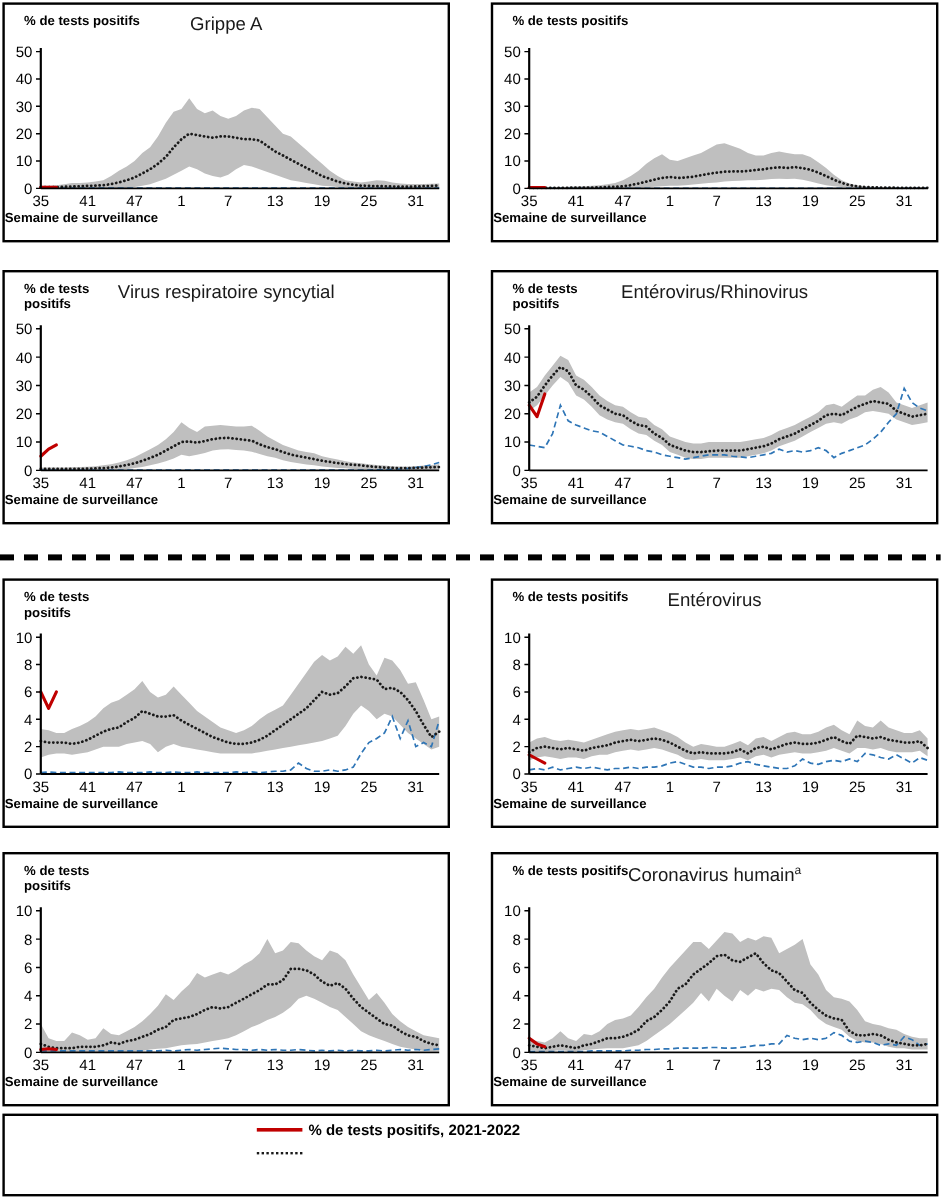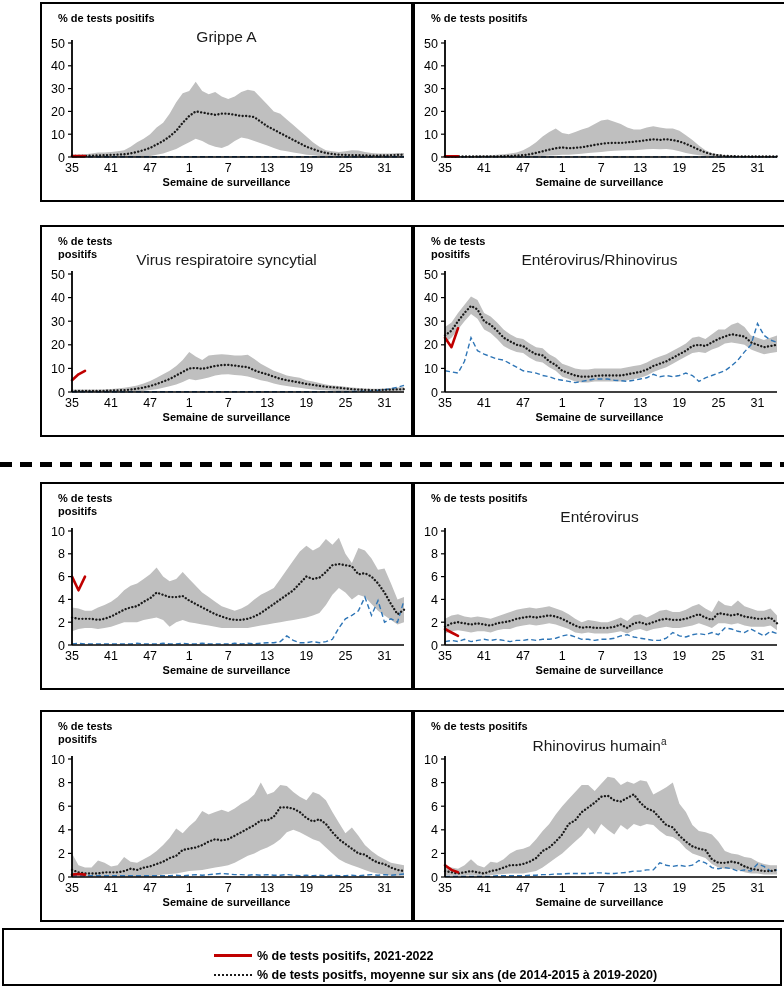--- a/index.html
+++ b/index.html
@@ -1,37 +1,37 @@
 <!DOCTYPE html>
 <html><head>
 <meta charset="utf-8">
 <style>
   html,body{margin:0;padding:0;}
   body{width:784px;height:1001px;background:#fff;font-family:"Liberation Sans",sans-serif;color:#000;overflow:hidden;}
-  .row{display:flex;justify-content:space-between;padding:0 2px;box-sizing:border-box;margin-left:38px;}
+  .row{display:flex;justify-content:space-between;padding:0 2px;box-sizing:border-box;}
   .row1{margin-top:2px;}
   .row2{margin-top:23px;}
   .row3{margin-top:15px;}
   .row4{margin-top:20px;}
   .panel{width:373px;box-sizing:border-box;border:2px solid #000;background:#fff;position:relative;}
   .row1 .panel{height:200px;}
   .row2 .panel{height:212px;}
   .row3 .panel{height:208px;}
   .row4 .panel{height:212px;}
   .panel-head{position:relative;height:32px;}
   .hd40 .panel-head{height:40px;}
   .ylab{position:absolute;left:16px;top:8px;font-size:11px;font-weight:700;line-height:13px;}
   .wrap .ylab{width:62px;}
-  .ptitle{text-align:center;padding-top:24px;font-size:15.5px;color:#1a1a1a;}
+  .ptitle{text-align:center;padding-top:8px;font-size:15.5px;color:#1a1a1a;}
   .ptitle sup{font-size:10px;}
   svg.plot{display:block;margin:0 auto;}
   svg text{font-family:"Liberation Sans",sans-serif;font-size:12.5px;fill:#000;}
-  .xlab{text-align:center;font-size:11px;font-weight:700;margin-top:0;}
+  .xlab{font-size:11px;font-weight:700;margin-top:0;}
   .divider{height:5px;margin-top:25px;background:repeating-linear-gradient(90deg,#000 0 12px,transparent 12px 20px);}
-  .legend{margin:6px 2px 0 2px;height:58px;box-sizing:border-box;border:2px solid #000;padding-top:16px;background:#fff;}
+  .legend{margin:6px 2px 0 2px;height:69px;box-sizing:border-box;border:2px solid #000;padding-top:2px;background:#fff;}
   .legend-inner{margin-left:210px;}
   .lrow{display:flex;align-items:center;height:19px;}
   .lsample{display:inline-block;width:38px;height:0;margin-right:5px;flex:0 0 38px;}
   .llabel{font-size:12.5px;font-weight:700;white-space:nowrap;}
 </style>
 </head>
 <body>
 
 <div class="row row1">
   <div class="panel">
@@ -290,21 +290,21 @@
         <text x="225.2941176470588" y="140" text-anchor="middle">13</text>
         <text x="264.3529411764706" y="140" text-anchor="middle">19</text>
         <text x="303.4117647058824" y="140" text-anchor="middle">25</text>
         <text x="342.47058823529414" y="140" text-anchor="middle">31</text>
       </svg>
     <div class="xlab">Semaine de surveillance</div>
   </div>
   <div class="panel hd40">
     <div class="panel-head">
       <div class="ylab">% de tests positifs</div>
-      <div class="ptitle"><span>Rhinovirus humain</span><sup>a</sup></div>
+      <div class="ptitle"><span>Coronavirus humain</span><sup>a</sup></div>
     </div>
     <svg class="plot" width="369" height="144" viewBox="0 0 369 144">
         <path d="M30.0 114.4 L36.5 115.6 L43.0 116.7 L49.5 113.2 L56.0 107.3 L62.5 113.2 L69.1 115.6 L75.6 109.7 L82.1 110.8 L88.6 107.3 L95.1 101.4 L101.6 97.9 L108.1 96.7 L114.6 94.3 L121.1 87.2 L127.6 79.0 L134.2 71.9 L140.7 62.5 L147.2 54.2 L153.7 47.1 L160.2 40.0 L166.7 33.0 L173.2 33.0 L179.7 38.9 L186.2 31.8 L192.7 24.7 L199.3 25.9 L205.8 33.0 L212.3 29.4 L218.8 31.8 L225.3 28.2 L231.8 29.4 L238.3 42.4 L244.8 38.9 L251.3 35.3 L257.8 30.6 L264.4 51.8 L270.9 60.1 L277.4 73.1 L283.9 79.0 L290.4 80.2 L296.9 82.5 L303.4 89.6 L309.9 99.0 L316.4 101.4 L322.9 102.6 L329.5 104.9 L336.0 106.1 L342.5 109.7 L349.0 112.0 L355.5 113.2 L362.0 113.2 L362.0 122.6 L355.5 122.6 L349.0 122.6 L342.5 121.5 L336.0 121.5 L329.5 120.3 L322.9 117.9 L316.4 116.7 L309.9 116.7 L303.4 115.6 L296.9 112.0 L290.4 106.1 L283.9 103.8 L277.4 101.4 L270.9 96.7 L264.4 89.6 L257.8 84.9 L251.3 83.7 L244.8 79.0 L238.3 73.1 L231.8 71.9 L225.3 74.3 L218.8 71.9 L212.3 77.8 L205.8 73.1 L199.3 82.5 L192.7 77.8 L186.2 71.9 L179.7 82.5 L173.2 75.4 L166.7 83.7 L160.2 89.6 L153.7 95.5 L147.2 101.4 L140.7 106.1 L134.2 110.8 L127.6 115.6 L121.1 119.1 L114.6 120.3 L108.1 121.5 L101.6 121.5 L95.1 121.5 L88.6 122.0 L82.1 122.6 L75.6 123.2 L69.1 123.8 L62.5 123.8 L56.0 123.2 L49.5 123.8 L43.0 123.8 L36.5 123.8 L30.0 123.2 Z" fill="#BFBFBF" stroke="none"></path>
         <polyline points="30.0,124.4 36.5,124.4 43.0,124.4 49.5,124.4 56.0,124.4 62.5,124.4 69.1,124.4 75.6,124.4 82.1,123.8 88.6,123.8 95.1,123.8 101.6,123.8 108.1,123.8 114.6,123.2 121.1,123.2 127.6,122.6 134.2,122.6 140.7,122.0 147.2,122.0 153.7,121.5 160.2,121.5 166.7,121.5 173.2,121.5 179.7,120.9 186.2,120.9 192.7,121.5 199.3,121.5 205.8,120.9 212.3,120.3 218.8,119.1 225.3,119.1 231.8,117.9 238.3,117.9 244.8,110.8 251.3,113.2 257.8,114.4 264.4,113.2 270.9,114.4 277.4,113.2 283.9,108.5 290.4,110.8 296.9,115.6 303.4,116.7 309.9,115.6 316.4,116.7 322.9,119.1 329.5,117.9 336.0,119.1 342.5,112.0 349.0,114.4 355.5,119.1 362.0,117.9" fill="none" stroke="#2E75B6" stroke-width="1.4" stroke-dasharray="5 3"></polyline>
         <polyline points="30.0,119.1 36.5,120.3 43.0,121.5 49.5,120.3 56.0,119.1 62.5,120.3 69.1,121.5 75.6,119.1 82.1,117.9 88.6,115.6 95.1,113.2 101.6,113.2 108.1,112.0 114.6,109.7 121.1,106.1 127.6,99.0 134.2,95.5 140.7,89.6 147.2,82.5 153.7,71.9 160.2,68.4 166.7,60.1 173.2,55.4 179.7,50.7 186.2,44.8 192.7,43.6 199.3,48.3 205.8,49.5 212.3,45.9 218.8,42.4 225.3,50.7 231.8,56.6 238.3,58.9 244.8,66.0 251.3,73.1 257.8,75.4 264.4,83.7 270.9,89.6 277.4,94.3 283.9,96.7 290.4,97.9 296.9,107.3 303.4,110.8 309.9,110.8 316.4,109.7 322.9,110.8 329.5,114.4 336.0,116.7 342.5,117.9 349.0,119.1 355.5,119.1 362.0,117.9" fill="none" stroke="#1A1A1A" stroke-width="2.3" stroke-dasharray="0.1 3.4" stroke-linecap="round"></polyline>
         <polyline points="30.0,113.2 36.5,117.9 43.0,120.3" fill="none" stroke="#C00000" stroke-width="2.6" stroke-linecap="round" stroke-linejoin="round"></polyline>
         <line x1="30" y1="4" x2="30" y2="125" stroke="#000000" stroke-width="1.8"></line>
         <line x1="30" y1="125" x2="362" y2="125" stroke="#000000" stroke-width="1.5"></line>
         <line x1="26" y1="125" x2="30" y2="125" stroke="#000000" stroke-width="1.2"></line>
         <text x="23" y="129.5" text-anchor="end">0</text>
@@ -333,16 +333,15 @@
 </div>
 
 <div class="legend">
   <div class="legend-inner">
     <div class="lrow">
       <span class="lsample" style="border-top: 3px solid rgb(192, 0, 0);"></span>
       <span class="llabel">% de tests positifs, 2021-2022</span>
     </div>
     <div class="lrow">
       <span class="lsample" style="border-top: 2.5px dotted rgb(26, 26, 26);"></span>
-      <span class="llabel">% de tests positfs, moyenne sur six ans (de 2014-2015 à 2019-2020)</span>
     </div>
   </div>
 </div>
 
 </body></html>

